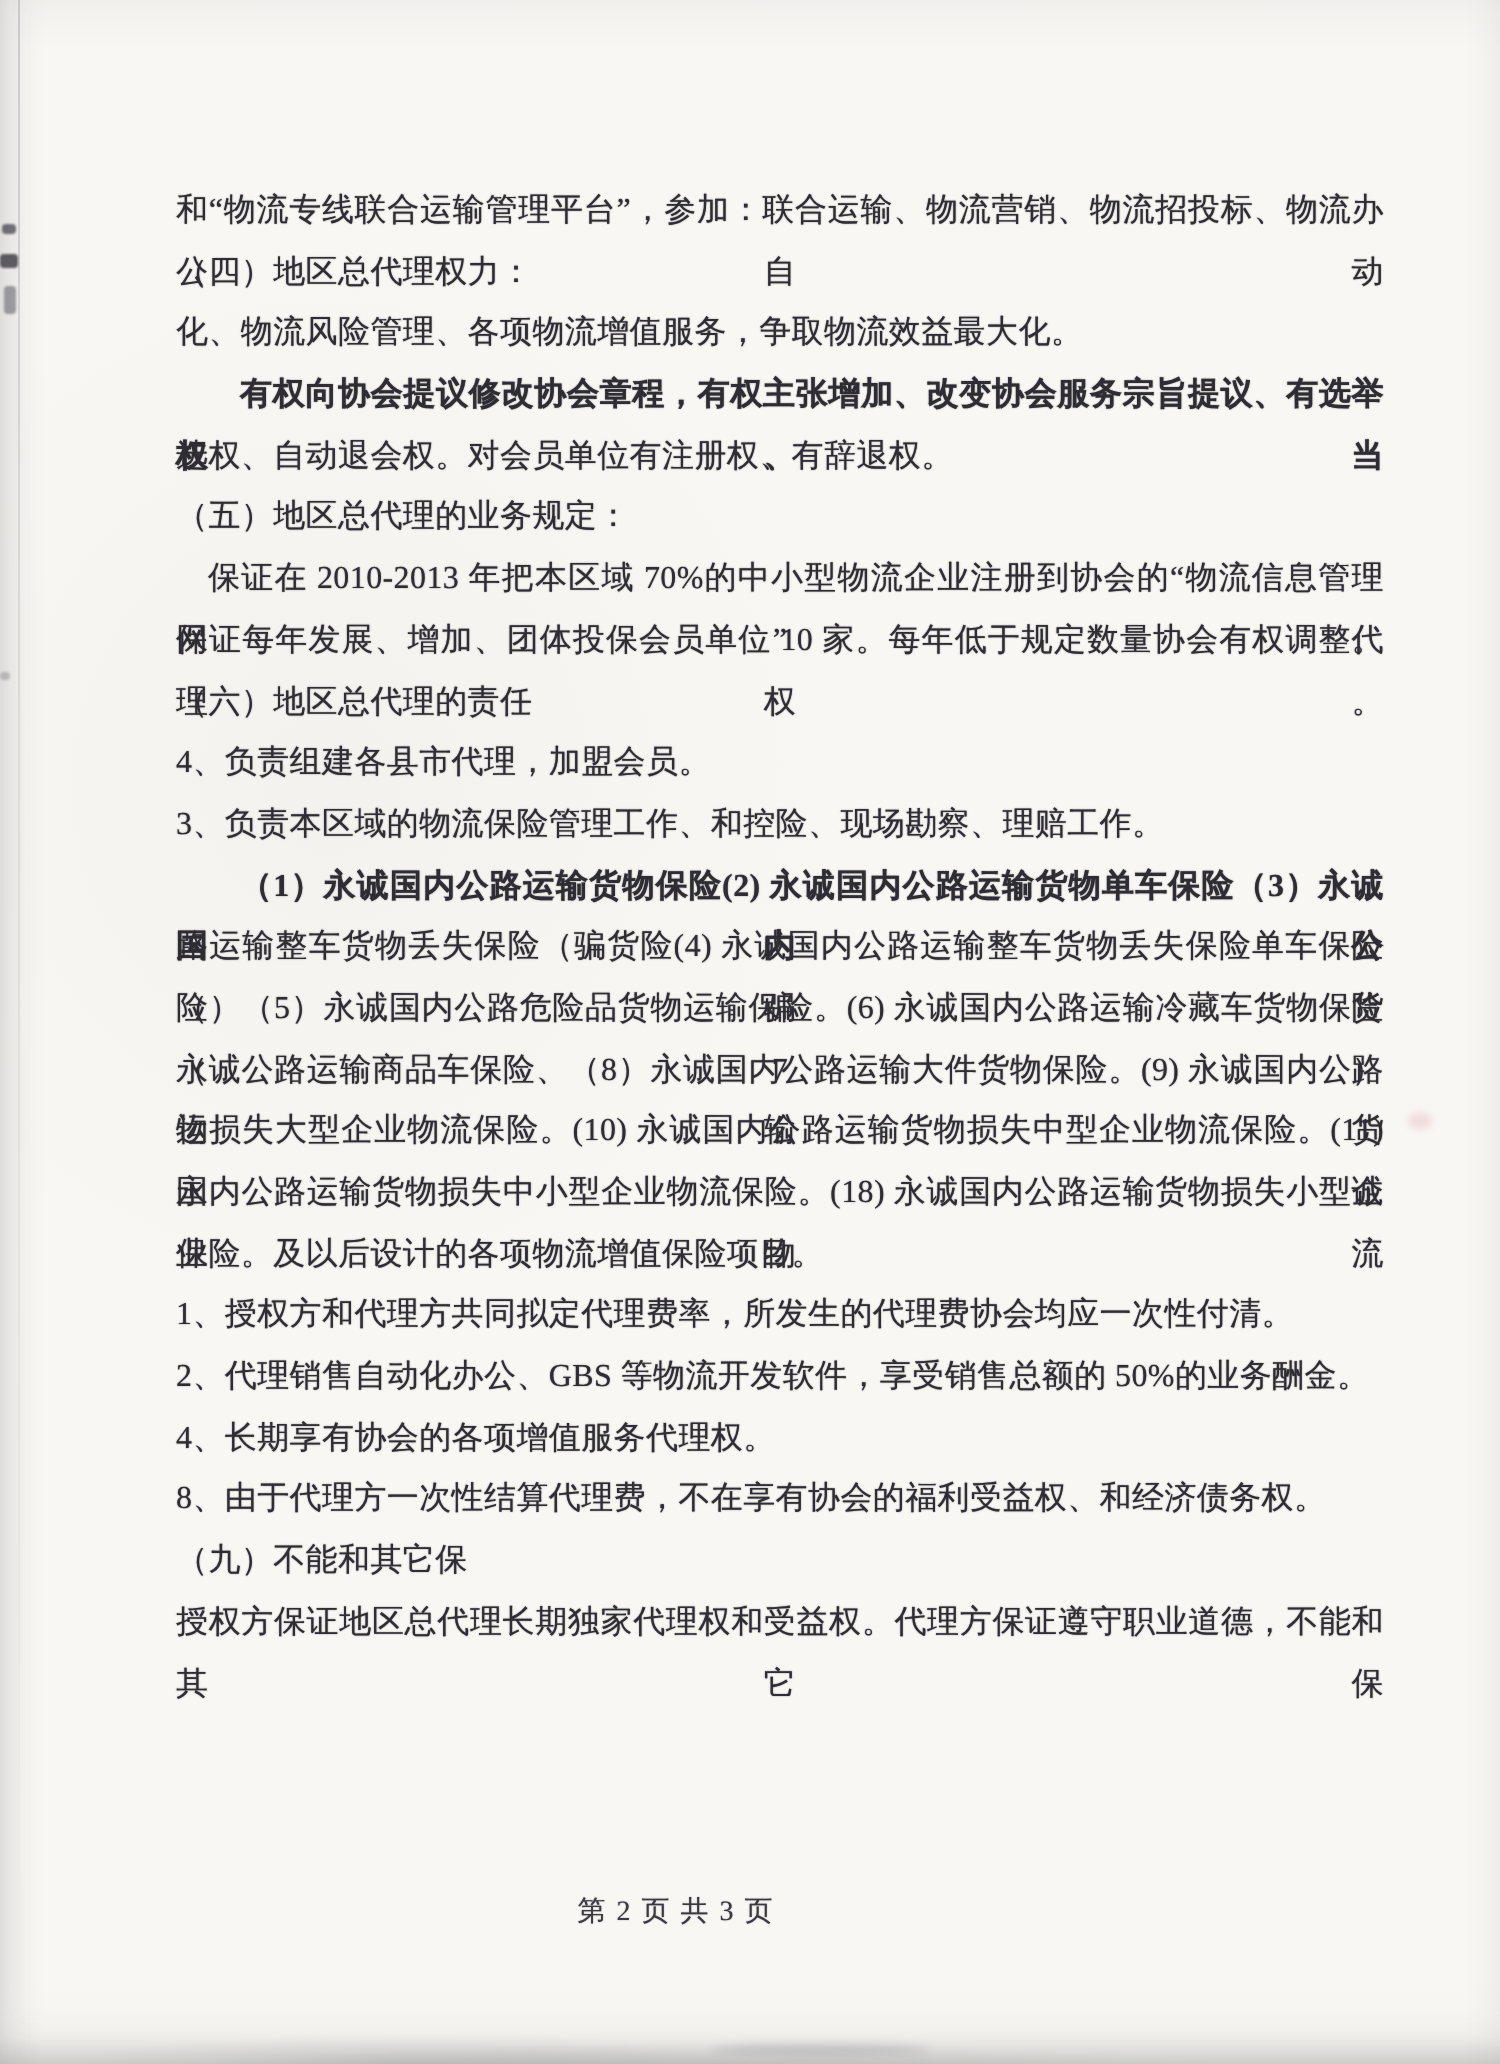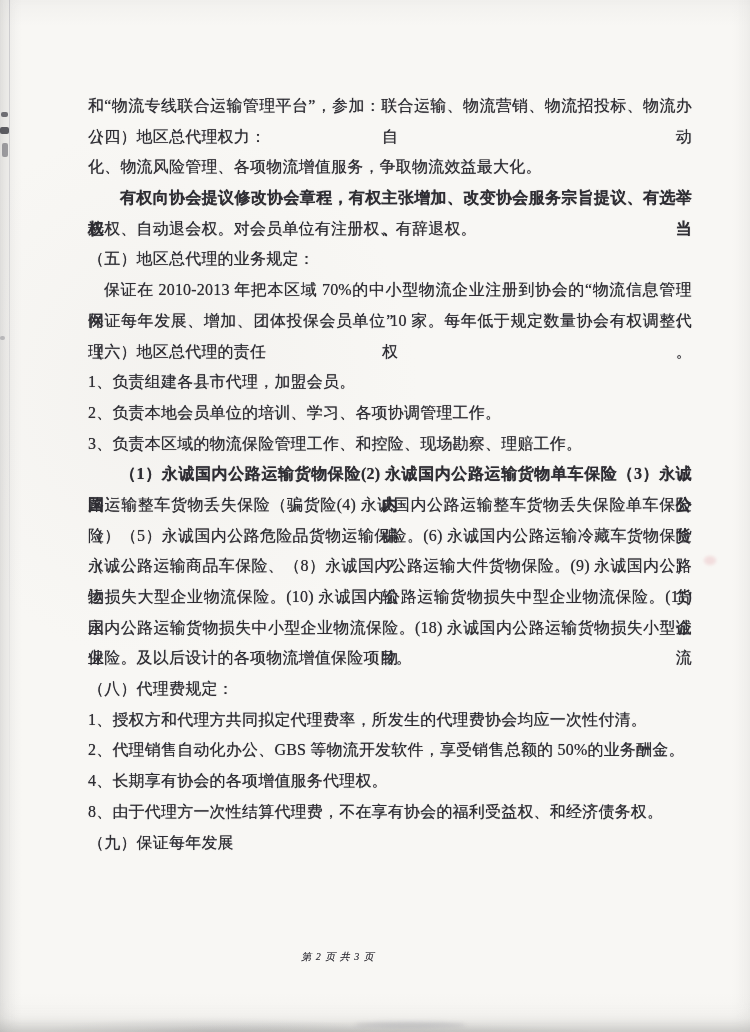--- a/index.html
+++ b/index.html
@@ -56,25 +56,24 @@
   .line.ind-2 { text-indent: 2em; font-weight: bold; }
 
   .page-footer {
     position: absolute;
     top: 946px;
     left: 68px;
     width: 540px;
     height: 22px;
     line-height: 22px;
     text-align: center;
-    font-size: 10px;
+    font-size: 14px;
     color: #3a3940;
     letter-spacing: 1px;
     text-shadow: 0 0 0.6px rgba(58,57,64,0.7);
-    font-style: italic;
   }
 
   
   .edge-line {
     position: absolute;
     left: 9px;
     top: 0;
     width: 1px;
     height: 965px;
     background: linear-gradient(180deg,
@@ -121,33 +120,32 @@
   <div class="text-block">
       <div class="line fill">和“物流专线联合运输管理平台”，参加：联合运输、物流营销、物流招投标、物流办公自动</div>
       <div class="line">（四）地区总代理权力：</div>
       <div class="line">化、物流风险管理、各项物流增值服务，争取物流效益最大化。</div>
       <div class="line fill ind-2">有权向协会提议修改协会章程，有权主张增加、改变协会服务宗旨提议、有选举权、当</div>
       <div class="line">选权、自动退会权。对会员单位有注册权、有辞退权。</div>
       <div class="line">（五）地区总代理的业务规定：</div>
       <div class="line fill ind-1">保证在 2010-2013 年把本区域 70%的中小型物流企业注册到协会的“物流信息管理网”。</div>
       <div class="line fill">保证每年发展、增加、团体投保会员单位 10 家。每年低于规定数量协会有权调整代理权。</div>
       <div class="line">（六）地区总代理的责任</div>
-      <div class="line">1、负责组建各县市代理，加盟会员。</div>
-      <div class="line">2、负责本地会员单位的培训、学习、各项协调管理工作。</div>
+      <div class="line">4、负责组建各县市代理，加盟会员。</div>
       <div class="line">3、负责本区域的物流保险管理工作、和控险、现场勘察、理赔工作。</div>
       <div class="line fill ind-2">（1）永诚国内公路运输货物保险(2) 永诚国内公路运输货物单车保险（3）永诚国内公</div>
       <div class="line fill">路运输整车货物丢失保险（骗货险(4) 永诚国内公路运输整车货物丢失保险单车保险（骗货</div>
       <div class="line fill">险）（5）永诚国内公路危险品货物运输保险。(6) 永诚国内公路运输冷藏车货物保险（7）</div>
       <div class="line fill">永诚公路运输商品车保险、（8）永诚国内公路运输大件货物保险。(9) 永诚国内公路运输货</div>
       <div class="line fill">物损失大型企业物流保险。(10) 永诚国内公路运输货物损失中型企业物流保险。(11) 永诚</div>
       <div class="line fill">国内公路运输货物损失中小型企业物流保险。(18) 永诚国内公路运输货物损失小型企业物流</div>
       <div class="line">保险。及以后设计的各项物流增值保险项目。</div>
-      <div class="line">（八）代理费规定：</div>
       <div class="line">1、授权方和代理方共同拟定代理费率，所发生的代理费协会均应一次性付清。</div>
       <div class="line">2、代理销售自动化办公、GBS 等物流开发软件，享受销售总额的 50%的业务酬金。</div>
       <div class="line">4、长期享有协会的各项增值服务代理权。</div>
       <div class="line">8、由于代理方一次性结算代理费，不在享有协会的福利受益权、和经济债务权。</div>
-      <div class="line">（九）保证每年发展</div>
+      <div class="line">（九）不能和其它保</div>
+      <div class="line fill">授权方保证地区总代理长期独家代理权和受益权。代理方保证遵守职业道德，不能和其它保</div>
     </div>
 
   <div class="page-footer">第 2 页 共 3 页</div>
 
 </div>
 
 </body></html>

